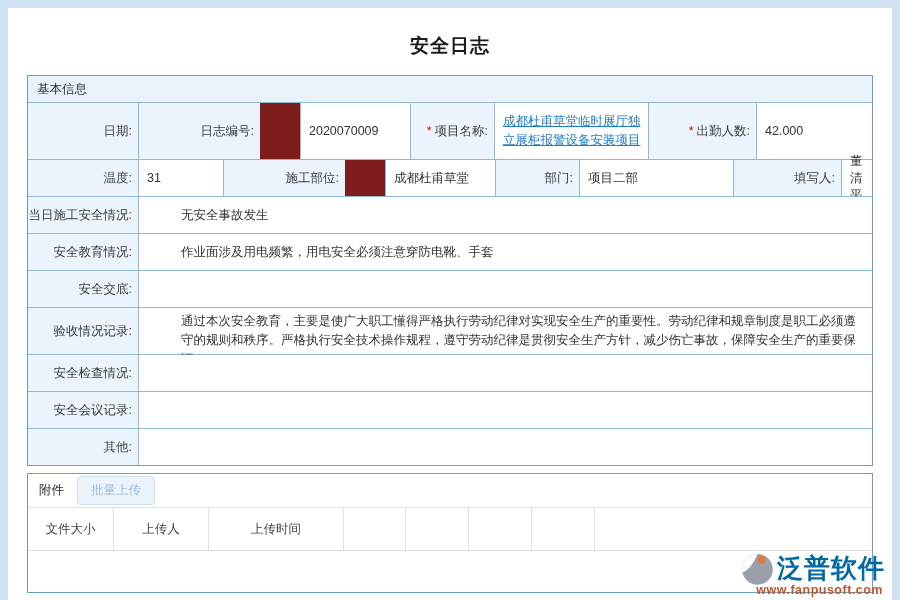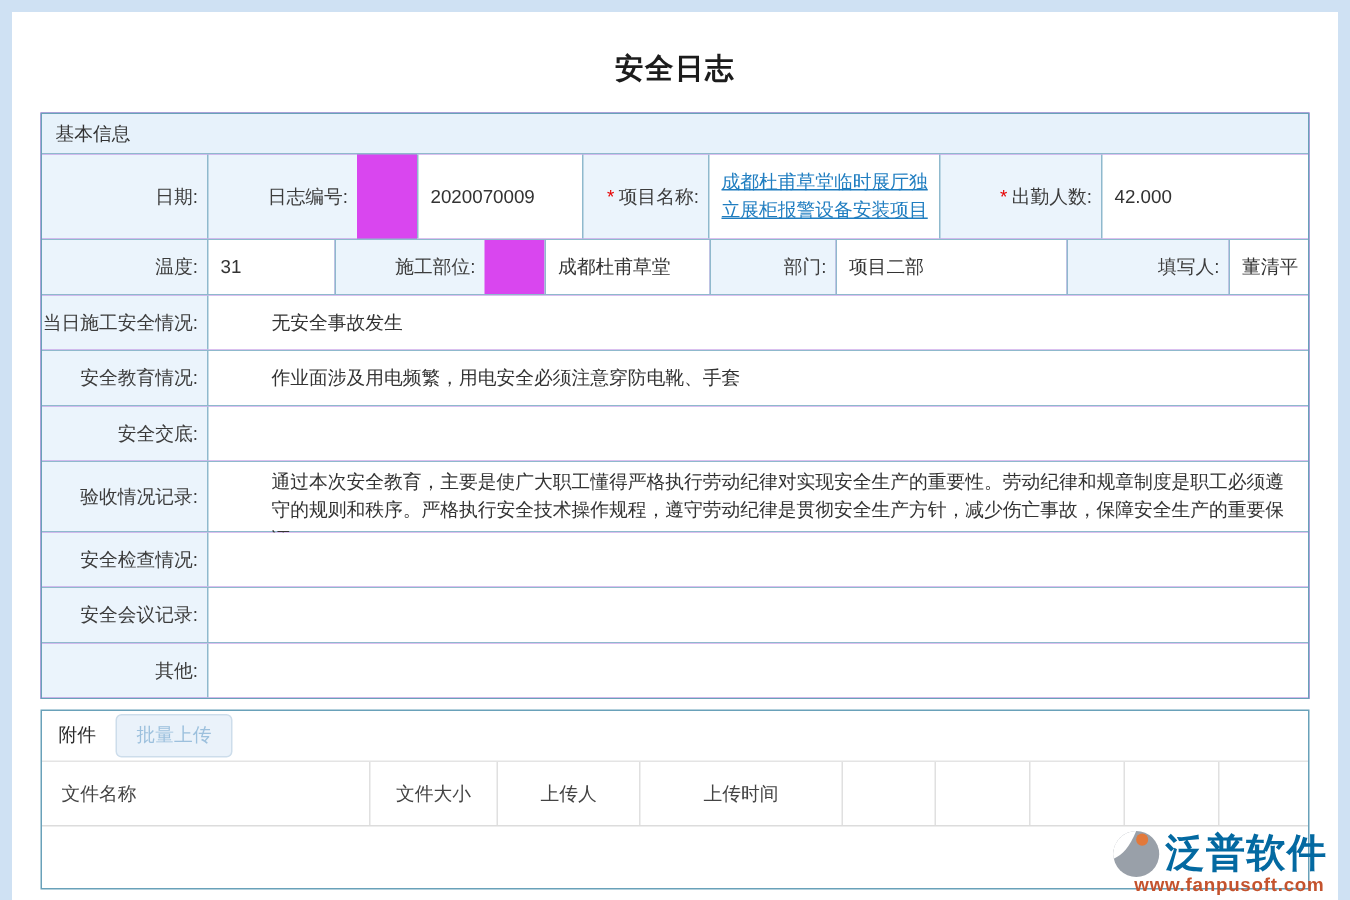--- a/index.html
+++ b/index.html
@@ -13,35 +13,35 @@
     position:absolute;left:8px;top:8px;width:884px;height:592px;
     background:#ffffff;
   }
   .page-title{
     padding-top:25px;text-align:center;
     font-size:19px;font-weight:bold;color:#1c1c1c;letter-spacing:1px;
   }
   
   .binfo{
     position:absolute;left:19px;top:67px;width:846px;
-    border:1px solid #69a1b9;background:#d946ef;box-sizing:border-box;
+    border:1px solid #69a1b9;background:#7f1d1d;box-sizing:border-box;
   }
   .sec-header{
     height:26px;line-height:26px;background:#e7f2fb;
     padding-left:9px;font-size:12.5px;color:#333;
   }
   .trow{display:flex;border-top:1px solid #8fb9cd;}
   .c{display:flex;align-items:center;box-sizing:border-box;font-size:12.5px;}
   .c + .c{border-left:1px solid #8fb9cd;}
   .lab{
     justify-content:flex-end;background:#ebf4fc;color:#3c3c3c;
     padding-right:6px;padding-left:2px;text-align:right;white-space:nowrap;
   }
   .val{background:#fff;color:#333;padding-left:8px;padding-right:6px;}
-  .w1{width:110px;}.w2{width:85px;}.w3{width:100px;}.w4{width:110px;margin-left:40px;}
+  .w1{width:110px;}.w2{width:85px;}.w3{width:122px;}.w4{width:110px;margin-left:40px;}
   .w5{width:84px;}.w6{width:154px;}.w7{width:108px;}.w8{flex:1;}
   .grow{flex:1;padding-left:42px;}
   .h-r1{height:56px;}
   .h-r{height:36px;}
   .h-big{height:46px;}
   .req{color:#e60000;margin-right:3px;font-size:12.5px;}
   .plink{
     color:#1f7dc0;text-decoration:underline;cursor:pointer;
     line-height:1.55;display:block;
   }
@@ -155,21 +155,20 @@
       <div class="c val grow"></div>
     </div>
   </div>
 
   <div class="attach">
     <div class="attach-titlebar">
       <span class="attach-label">附件</span>
       <button class="btn-batch">批量上传</button>
     </div>
     <div class="attach-head">
-      <div class="ac ac1">文件名称</div>
       <div class="ac ac2">文件大小</div>
       <div class="ac ac3">上传人</div>
       <div class="ac ac4">上传时间</div>
       <div class="ac ac5"></div>
       <div class="ac ac6"></div>
       <div class="ac ac7"></div>
       <div class="ac ac8"></div>
       <div class="ac ac9"></div>
     </div>
     <div></div>

